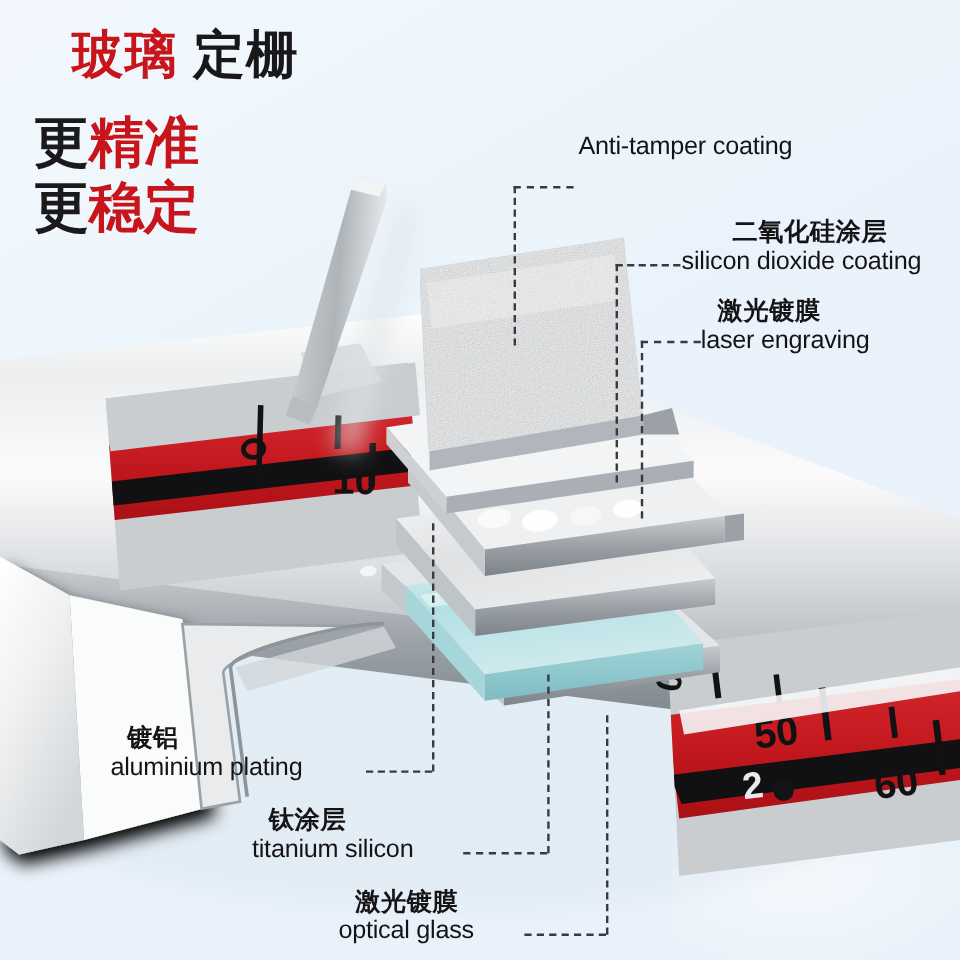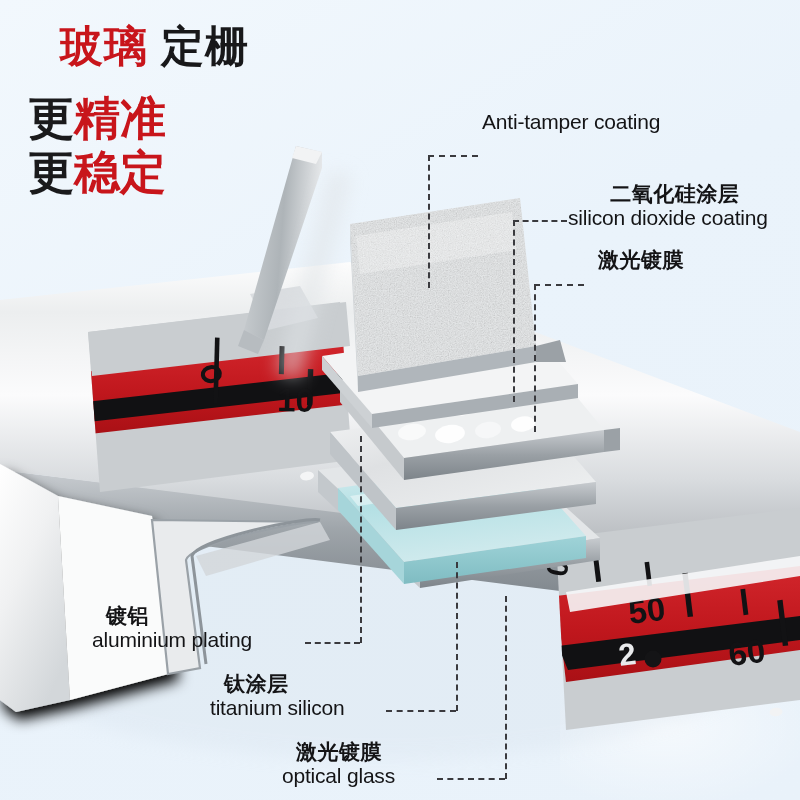--- a/index.html
+++ b/index.html
@@ -270,20 +270,21 @@
 
   <div class="lab ind" style="left:568px;top:182px;text-align:center;">
     <div class="cn">二氧化硅涂层</div>
     <div class="en">silicon dioxide coating</div>
   </div>
   <div class="dash h" style="left:513px;top:220px;width:54px;"></div>
   <div class="dash v" style="left:513px;top:220px;height:182px;"></div>
 
   <div class="lab ind" style="left:584px;top:248px;">
     <div class="cn">激光镀膜</div>
+    <div class="en">laser engraving</div>
   </div>
   <div class="dash h" style="left:534px;top:284px;width:50px;"></div>
   <div class="dash v" style="left:534px;top:284px;height:148px;"></div>
 
   <div class="lab ind" style="left:92px;top:604px;">
     <div class="cn">镀铝</div>
     <div class="en">aluminium plating</div>
   </div>
   <div class="dash h" style="left:305px;top:642px;width:55px;"></div>
   <div class="dash v" style="left:360px;top:436px;height:207px;"></div>

